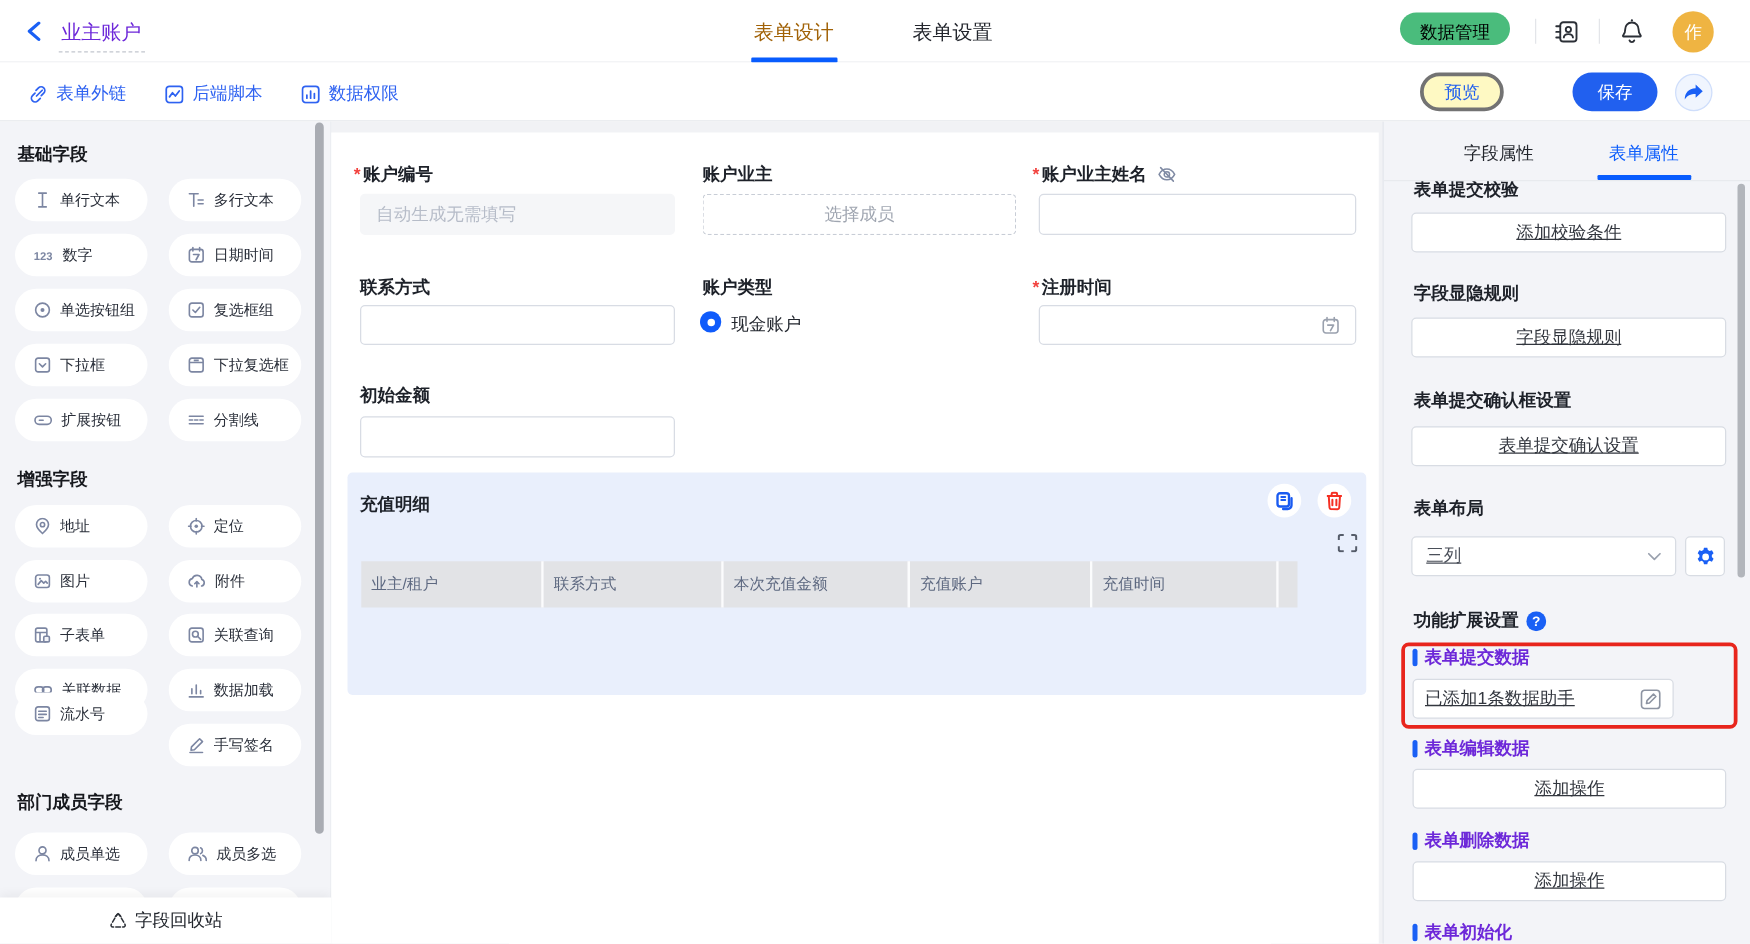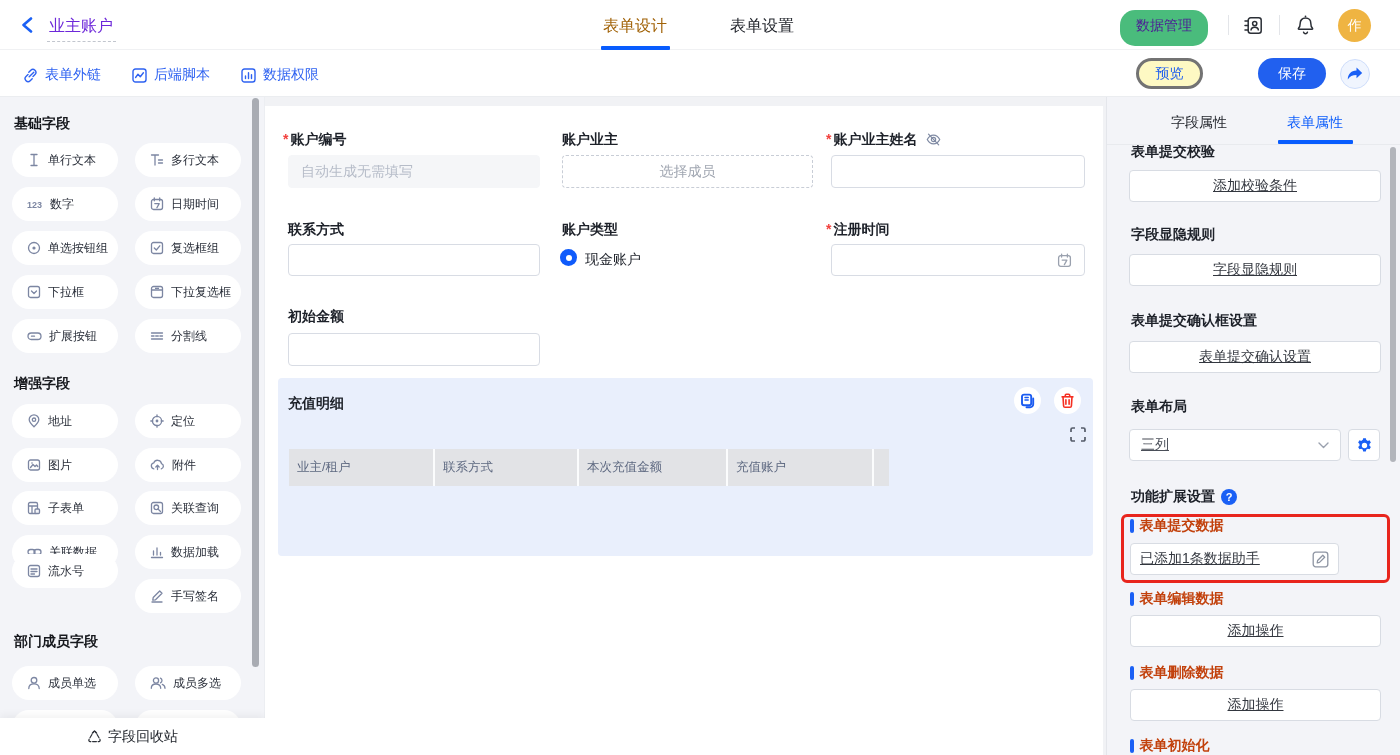--- a/index.html
+++ b/index.html
@@ -7,21 +7,21 @@
 body { font-family:"Liberation Sans", sans-serif; background:#f1f2f5; position:relative; color:#20242c; }
 .abs { position:absolute; }
 svg { display:block; }
 
 
 #hdr { position:absolute; left:0; top:0; width:1400px; height:50px; background:#fff; border-bottom:1px solid #f0f1f3; z-index:5; }
 #hdr .title { position:absolute; left:47px; top:16px; font-size:16px; color:#6d28d9; border-bottom:1px dashed #c2c6ce; padding:0 3px 4px 2px; }
 .htab { position:absolute; top:16px; font-size:16px; color:#23262d; }
 .htab.on { color:#a16207; }
 #tabline { position:absolute; left:601px; top:46px; width:69px; height:4px; background:#085cfe; border-radius:1px; }
-.gbtn { position:absolute; left:1120px; top:10px; width:88px; height:36px; background:#4abc7c; border-radius:15px; color:#4c1d95; font-size:14px; text-align:center; line-height:30px; }
+.gbtn { position:absolute; left:1120px; top:10px; width:88px; height:26px; background:#4abc7c; border-radius:15px; color:#000000; font-size:14px; text-align:center; line-height:30px; }
 .vsep { position:absolute; top:15px; width:1px; height:20px; background:#e3e5e9; }
 .avatar { position:absolute; left:1338px; top:9px; width:33px; height:33px; border-radius:50%; background:#efb442; color:#fff; font-size:14px; text-align:center; line-height:33px; }
 
 
 #tbar { position:absolute; left:0; top:50px; width:1400px; height:47px; background:#fff; border-bottom:1px solid #ebedf0; z-index:5; }
 .tlink { position:absolute; top:66px; color:#2e62f1; font-size:14px; display:flex; align-items:center; gap:7px; z-index:6; }
 .pbtn { position:absolute; top:58px; height:31px; border-radius:16px; font-size:14px; display:flex; align-items:center; justify-content:center; z-index:6; }
 #btn-prev { left:1136px; width:67px; background:#fef9c3; border:3px solid #737373; color:#2160ef; }
 #btn-save { left:1258px; width:68px; background:#2160ef; color:#fff; }
 #btn-share { position:absolute; left:1340px; top:59px; width:30px; height:30px; border-radius:50%; background:#f0f5fe; border:1px solid #cfdefb; display:flex; align-items:center; justify-content:center; z-index:6; }
@@ -46,21 +46,21 @@
 .circ { position:absolute; width:27px; height:27px; border-radius:50%; background:#fff; display:flex; align-items:center; justify-content:center; }
 
 
 #rp { position:absolute; left:1106px; top:97px; width:294px; height:658px; background:#f3f4f8; border-left:1px solid #e4e6eb; }
 .rtab { position:absolute; top:17px; font-size:14px; color:#23262d; }
 .rtab.on { color:#0e5efb; }
 #rtabline { position:absolute; left:171px; top:43px; width:75px; height:4px; background:#085cfe; border-radius:1px; }
 #rpbody { position:absolute; left:0; top:47px; width:294px; height:611px; overflow:hidden; border-top:1px solid #e8eaee; }
 .rhead { position:absolute; left:24px; font-size:14px; font-weight:700; color:#1d2129; }
 .rbtn { position:absolute; left:22px; width:252px; height:32px; background:#fff; border:1px solid #d8dce3; border-radius:4px; font-size:14px; color:#33373f; display:flex; align-items:center; justify-content:center;text-decoration:underline; }
-.bhead { position:absolute; left:23px; font-size:14px; font-weight:700; color:#c2410c; display:flex; align-items:center; }
+.bhead { position:absolute; left:23px; font-size:14px; font-weight:700; color:#6d28d9; display:flex; align-items:center; }
 .bhead::before { content:""; width:3.5px; height:14px; background:#1a60f5; border-radius:2px; margin-right:6px; }
 #redbox { position:absolute; left:14px; top:369px; width:269px; height:69px; border:3px solid #e8251d; border-radius:6px; }
 #rsbar { position:absolute; left:283px; top:50px; width:6px; height:315px; background:#b2b5bb; border-radius:3px; }
 </style>
 </head>
 <body>
 
 <div id="hdr">
   <svg class="abs" style="left:20px;top:17px" width="14" height="16" viewBox="0 0 14 16">
       <path d="M11 1.5 L3.5 8 L11 14.5" fill="none" stroke="#1a60f5" stroke-width="2.6" stroke-linecap="round" stroke-linejoin="round"></path>
@@ -269,20 +269,21 @@
         </svg>
     </div>
     <svg class="abs" style="left:792px;top:49px" width="16" height="15" viewBox="0 0 16 15" fill="none" stroke="#555c69" stroke-width="1.7">
         <path d="M1 5 V2.5 A1.5 1.5 0 0 1 2.5 1 H5 M11 1 H13.5 A1.5 1.5 0 0 1 15 2.5 V5 M15 10 V12.5 A1.5 1.5 0 0 1 13.5 14 H11 M5 14 H2.5 A1.5 1.5 0 0 1 1 12.5 V10"></path>
       </svg>
     <div class="abs" style="left:11px;top:71px;display:flex;">
       <div class="thcell" style="width:146px">业主/租户</div>
       <div class="thcell" style="width:144px">联系方式</div>
       <div class="thcell" style="width:149px">本次充值金额</div>
       <div class="thcell" style="width:146px">充值账户</div>
+      <div class="thcell" style="width:149px">充值时间</div>
       <div class="thcell" style="width:15px;border-right:none"></div>
     </div>
   </div>
 </div>
 
 <div id="rp">
   <div class="rtab" style="left:64px">字段属性</div>
   <div class="rtab on" style="left:180px">表单属性</div>
   <div id="rtabline"></div>
   <div id="rpbody">

